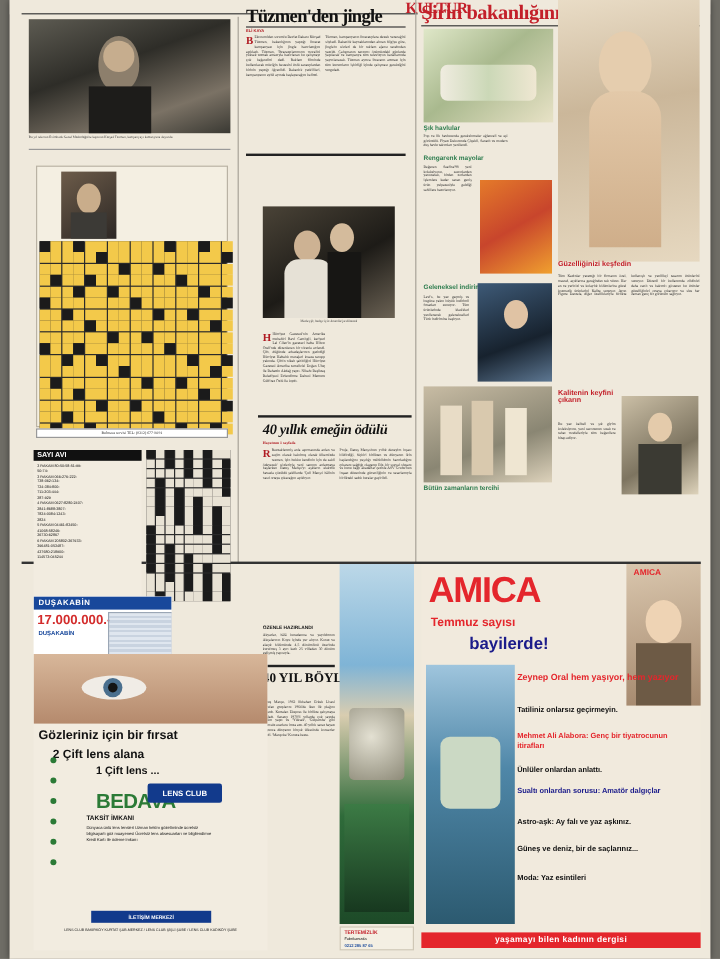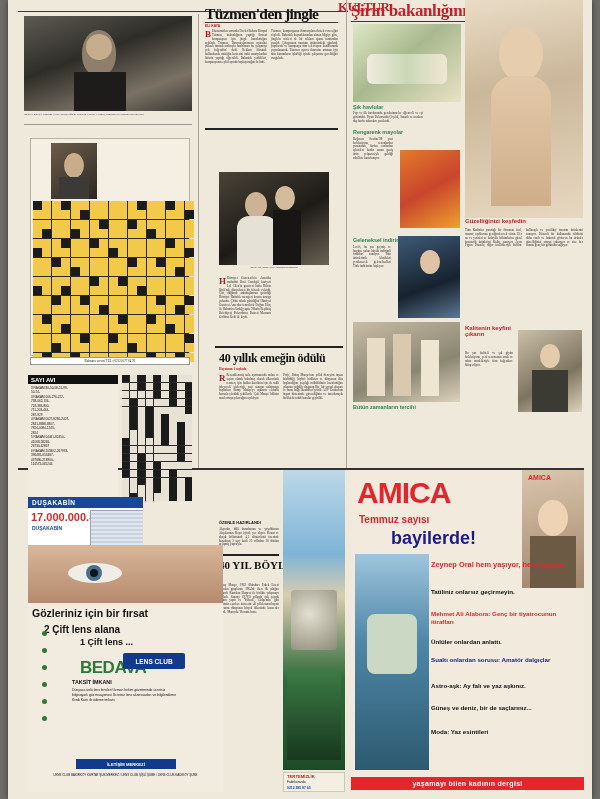--- a/index.html
+++ b/index.html
@@ -32,21 +32,21 @@
 
   
   .xw{position:absolute;display:grid;background:#2b2b2b;gap:0.6px;}
   .xw div{background:#e8e2d4;}
   .xw div.b{background:#1b1b1b;}
 
   
   .amica{position:absolute;left:343px;top:470px;width:233px;height:320px;background:#f1eadd;overflow:hidden;}
   .amica-title{position:absolute;left:6px;top:6px;font-size:30px;font-weight:bold;color:#e4262c;letter-spacing:-1px;font-family:"Liberation Sans",sans-serif;}
   .amica-sub{position:absolute;left:8px;top:44px;font-size:10px;font-weight:bold;color:#e4262c;font-family:"Liberation Sans",sans-serif;}
-  .amica-sub2{position:absolute;left:40px;top:58px;font-size:18px;font-weight:bold;color:#1b1b8a;font-family:"Liberation Sans",sans-serif;}
+  .amica-sub2{position:absolute;left:40px;top:58px;font-size:14px;font-weight:bold;color:#1b1b8a;font-family:"Liberation Sans",sans-serif;}
   .amica-line{position:absolute;left:80px;font-size:6.2px;color:#111;font-family:"Liberation Sans",sans-serif;font-weight:bold;line-height:1.25;}
   .amica-bar{position:absolute;left:0;bottom:0;width:233px;height:13px;background:#e4262c;color:#fff;font-size:7px;font-weight:bold;font-family:"Liberation Sans",sans-serif;display:flex;align-items:center;justify-content:center;letter-spacing:.3px;}
 
   
   .lens{position:absolute;left:20px;top:545px;width:195px;height:247px;background:#f2ece0;overflow:hidden;}
   .lens-h{position:absolute;font-family:"Liberation Sans",sans-serif;font-weight:bold;}
   .bedava{position:absolute;left:52px;top:94px;font-size:17px;font-weight:bold;color:#2b7a36;font-family:"Liberation Sans",sans-serif;letter-spacing:-.5px;}
   .dot{position:absolute;width:5px;height:5px;border-radius:50%;background:#2b7a36;}
 
   
@@ -56,21 +56,21 @@
   .sayi{position:absolute;left:20px;top:375px;width:90px;height:122px;background:#f2ece0;}
   .sayi-h{position:absolute;left:3px;top:1px;font-size:6px;font-weight:bold;color:#111;font-family:"Liberation Sans",sans-serif;}
   .sayi-l{position:absolute;left:3px;font-size:3.1px;color:#111;font-family:"Liberation Sans",sans-serif;line-height:1.45;}
 
   .greenhdr{font-family:"Liberation Sans",sans-serif;font-weight:bold;color:#2e7d4f;}
   .redhdr{font-family:"Liberation Sans",sans-serif;font-weight:bold;color:#c3202a;}
 
   .sirin{position:absolute;left:343px;top:2px;font-size:17px;font-weight:bold;color:#c3202a;font-family:"Liberation Serif",serif;letter-spacing:-.4px;}
   .tuz{position:absolute;left:197px;top:6px;font-size:15.5px;font-weight:bold;color:#111;letter-spacing:-.6px;}
   .ny{position:absolute;left:211px;top:138px;font-size:12.5px;color:#111;letter-spacing:-.3px;}
-  .odul{position:absolute;left:211px;top:352px;font-size:12px;font-weight:bold;color:#111;letter-spacing:-.3px;}
+  .odul{position:absolute;left:211px;top:352px;font-size:12px;font-weight:bold;color:#111;letter-spacing:-.3px;font-style:italic;}
   .yil40{position:absolute;left:211px;top:560px;font-size:11px;font-weight:bold;color:#111;line-height:1.0;}
   .drop{float:left;font-size:9px;font-weight:bold;line-height:7px;padding:1px 1px 0 0;color:#b01b22;}
 </style>
 </head>
 <body>
 
 <div class="paperedge"></div>
 <div class="paperedge2"></div>
 
 <div class="page">

